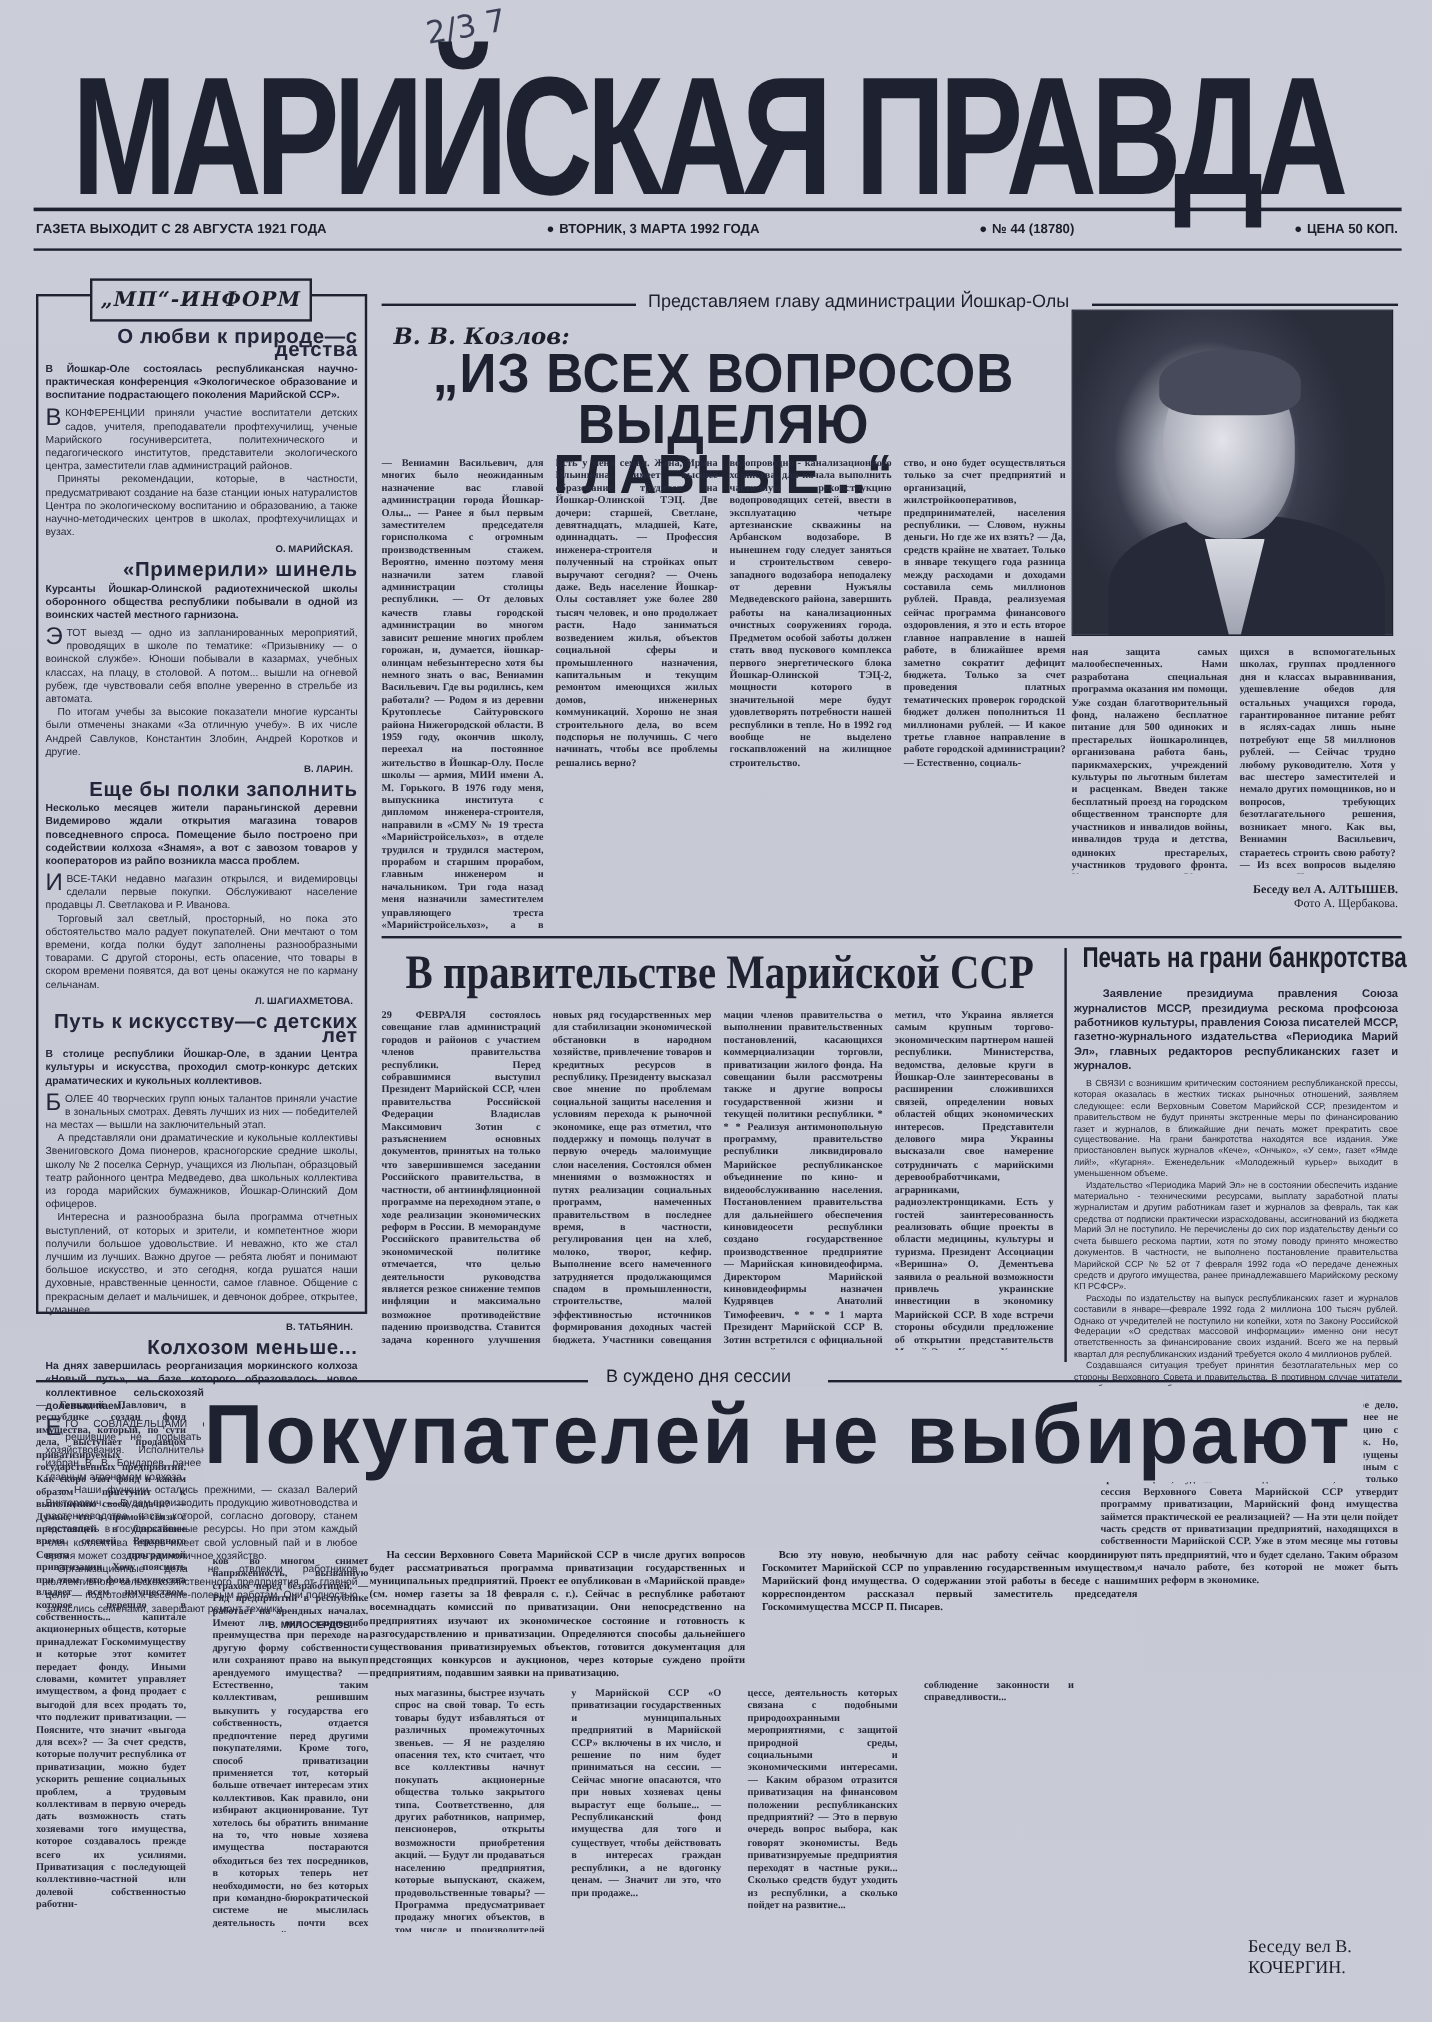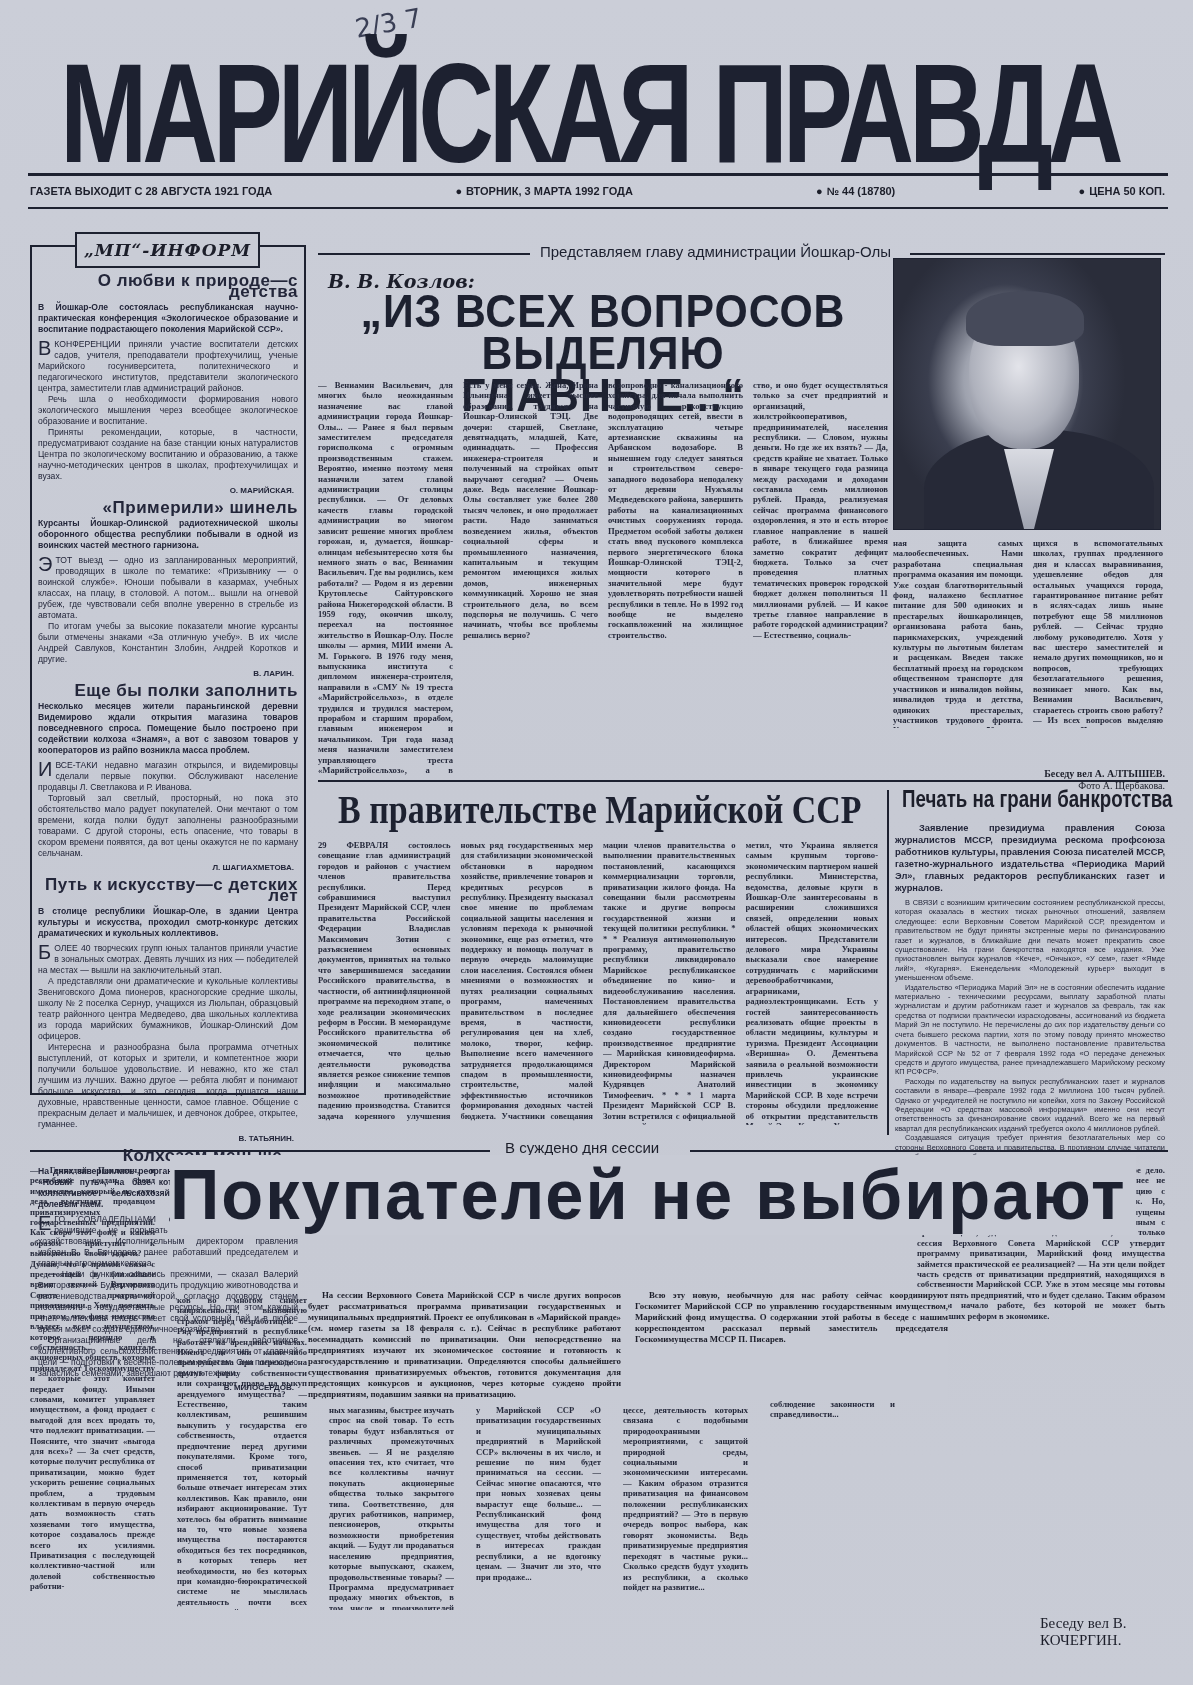--- a/index.html
+++ b/index.html
@@ -100,21 +100,20 @@
     <span class="dot">Цена 50 коп.</span>
   </div>
   <div class="abs rule" style="left:28px; top:207px; width:1140px; height:2px;"></div>
 
   <div class="abs infobox">
     <div style="height:22px;"></div>
     <div class="art">
       <h3>О любви к природе—с детства</h3>
       <div class="lead">В Йошкар-Оле состоялась республиканская научно-практическая конференция «Экологическое образование и воспитание подрастающего поколения Марийской ССР».</div>
       <p style="text-indent:0"><span class="cap">В</span><span>КОНФЕРЕНЦИИ приняли участие воспитатели детских садов, учителя, преподаватели профтехучилищ, ученые Марийского госуниверситета, политехнического и педагогического институтов, представители экологического центра, заместители глав администраций районов.</span></p>
-      <p>Речь шла о необходимости формирования нового экологического мышления через всеобщее экологическое образование и воспитание.</p>
       <p>Приняты рекомендации, которые, в частности, предусматривают создание на базе станции юных натуралистов Центра по экологическому воспитанию и образованию, а также научно-методических центров в школах, профтехучилищах и вузах.</p>
       <div class="sig">О. МАРИЙСКАЯ.</div>
     </div>
     <div class="art">
       <h3>«Примерили» шинель</h3>
       <div class="lead">Курсанты Йошкар-Олинской радиотехнической школы оборонного общества республики побывали в одной из воинских частей местного гарнизона.</div>
       <p style="text-indent:0"><span class="cap">Э</span><span>ТОТ выезд — одно из запланированных мероприятий, проводящих в школе по тематике: «Призывнику — о воинской службе». Юноши побывали в казармах, учебных классах, на плацу, в столовой. А потом... вышли на огневой рубеж, где чувствовали себя вполне уверенно в стрельбе из автомата.</span></p>
       <p>По итогам учебы за высокие показатели многие курсанты были отмечены знаками «За отличную учебу». В их числе Андрей Савлуков, Константин Злобин, Андрей Коротков и другие.</p>
       <div class="sig">В. ЛАРИН.</div>
     </div>
@@ -162,21 +161,21 @@
     <div class="suit"></div>
       <div class="shirt"></div>
       <div class="face"></div>
       <div class="hair"></div>
   </div>
   <div class="abs cols" style="left:893px; top:538px; width:270px; height:190px;">
     <div>ная защита самых малообеспеченных. Нами разработана специальная программа оказания им помощи. Уже создан благотворительный фонд, налажено бесплатное питание для 500 одиноких и престарелых йошкаролинцев, организована работа бань, парикмахерских, учреждений культуры по льготным билетам и расценкам. Введен также бесплатный проезд на городском общественном транспорте для участников и инвалидов войны, инвалидов труда и детства, одиноких престарелых, участников трудового фронта. Кроме того, примерно 50 тысяч человек пользуются правом бесплатного или льготного приобретения медикаментов, почти тысяче детей до двух лет из малоимущих и многодетных семей бесплатно выдаются продукты. А питание школьников-сирот и детей, обучающихся</div>
     <div>щихся в вспомогательных школах, группах продленного дня и классах выравнивания, удешевление обедов для остальных учащихся города, гарантированное питание ребят в яслях-садах лишь ныне потребуют еще 58 миллионов рублей. — Сейчас трудно любому руководителю. Хотя у вас шестеро заместителей и немало других помощников, но и вопросов, требующих безотлагательного решения, возникает много. Как вы, Вениамин Васильевич, стараетесь строить свою работу? — Из всех вопросов выделяю главные. Потом подключаю службы, отвечающие за работу той или иной отрасли. Внимательно прислушиваюсь и к мнению своих помощников.</div>
   </div>
   <div class="abs" style="left:1030px; top:736px; width:135px; text-align:right; font-size:10px; line-height:12px;">
-    <div style="font-weight:700;margin-top:32px;">Беседу вел А. АЛТЫШЕВ.</div>
+    <div style="font-weight:700;">Беседу вел А. АЛТЫШЕВ.</div>
     <div>Фото А. Щербакова.</div>
   </div>
 
   <div class="abs rule" style="left:318px; top:780px; width:850px; height:2px;"></div>
 
   <div class="abs section-head-serif" style="left:338px; top:786px;">В правительстве Марийской ССР</div>
   <div class="abs cols" style="left:318px; top:840px; width:560px; height:285px;">
     <div>29 ФЕВРАЛЯ состоялось совещание глав администраций городов и районов с участием членов правительства республики. Перед собравшимися выступил Президент Марийской ССР, член правительства Российской Федерации Владислав Максимович Зотин с разъяснением основных документов, принятых на только что завершившемся заседании Российского правительства, в частности, об антиинфляционной программе на переходном этапе, о ходе реализации экономических реформ в России. В меморандуме Российского правительства об экономической политике отмечается, что целью деятельности руководства является резкое снижение темпов инфляции и максимально возможное противодействие падению производства. Ставится задача коренного улучшения внешнеэкономического положения. До конца марта 1992 года российским правительством намечается снять все оставшиеся административные ограничения цен на потребительские товары и услуги за исключением квартирной платы, коммунальных услуг и общественного транспорта. Глава правительства Марий Эл предложил в обсо-</div>
     <div>новых ряд государственных мер для стабилизации экономической обстановки в народном хозяйстве, привлечение товаров и кредитных ресурсов в республику. Президенту высказал свое мнение по проблемам социальной защиты населения и условиям перехода к рыночной экономике, еще раз отметил, что поддержку и помощь получат в первую очередь малоимущие слои населения. Состоялся обмен мнениями о возможностях и путях реализации социальных программ, намеченных правительством в последнее время, в частности, регулирования цен на хлеб, молоко, творог, кефир. Выполнение всего намеченного затрудняется продолжающимся спадом в промышленности, строительстве, малой эффективностью источников формирования доходных частей бюджета. Участники совещания отметили важность использования для оздоровления народного хозяйства республики законов и механизмов рыночной экономики, было предложено шире использовать возможности банков для кредитования предприятий. Были заслушаны инфор-</div>
     <div>мации членов правительства о выполнении правительственных постановлений, касающихся коммерциализации торговли, приватизации жилого фонда. На совещании были рассмотрены также и другие вопросы государственной жизни и текущей политики республики. * * * Реализуя антимонопольную программу, правительство республики ликвидировало Марийское республиканское объединение по кино- и видеообслуживанию населения. Постановлением правительства для дальнейшего обеспечения киновидеосети республики создано государственное производственное предприятие — Марийская киновидеофирма. Директором Марийской киновидеофирмы назначен Кудрявцев Анатолий Тимофеевич. * * * 1 марта Президент Марийской ССР В. Зотин встретился с официальной делегацией деловых кругов Украины во главе с президентом промышленной Ассоциации «Веришна» О. Дементьевой. Приветствуя гостей, глава правительства Марий Эл отметил,</div>

